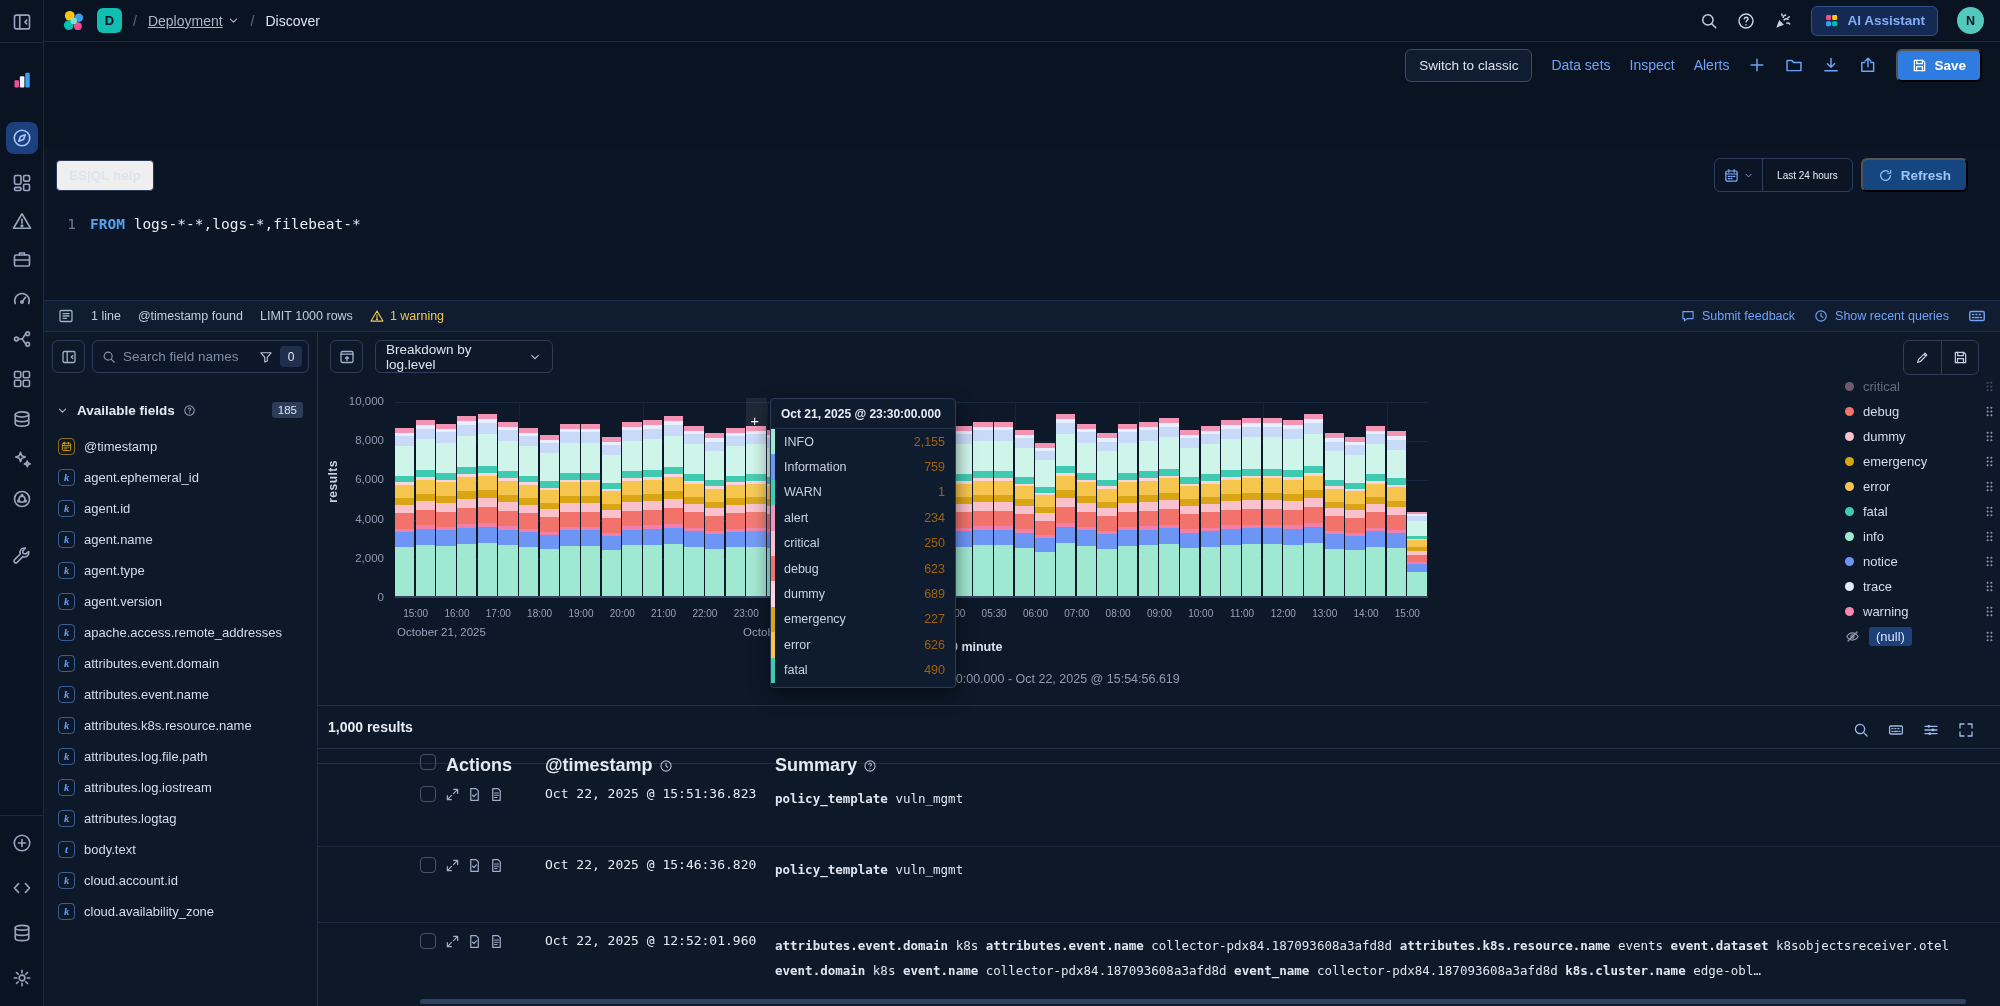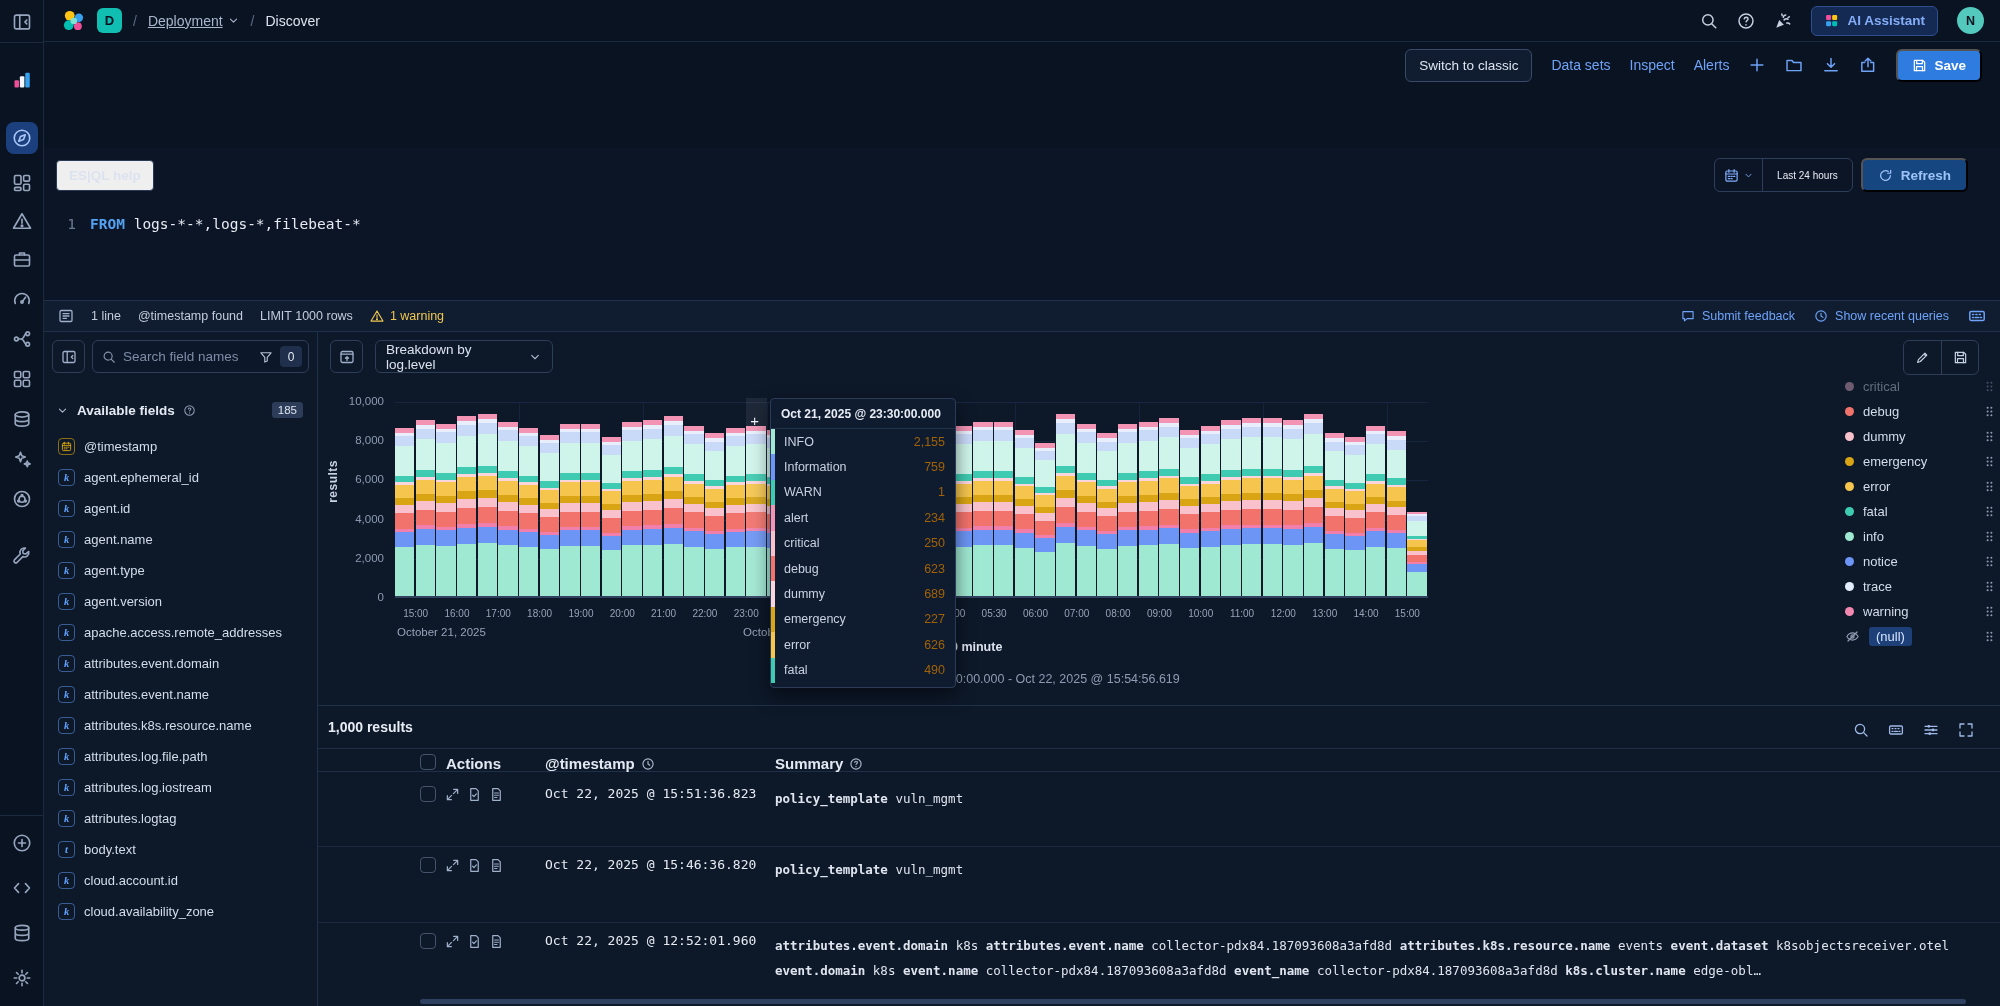--- a/index.html
+++ b/index.html
@@ -149,21 +149,21 @@
   .tt-stripe{position:absolute;left:0;top:0;bottom:0;width:4px}
   .tt-lbl{font-size:12.5px;color:#C9D2E2}
   .tt-val{margin-left:auto;font-size:12.5px;color:#a16207}
 
   
   #results{position:absolute;left:0;top:374px;width:1682px;bottom:0}
   .res-count{position:absolute;left:10px;top:13px;font-size:14px;font-weight:bold;color:#E8EDF5}
   .res-toolbar{position:absolute;left:1528px;top:9px;display:flex;gap:5px}
   .res-toolbar .b{width:30px;height:30px;border-radius:6px;display:flex;align-items:center;justify-content:center;color:#9FB9E8;cursor:pointer}
   .res-toolbar .ic{width:16px;height:16px}
-  .tbl-head{position:absolute;left:0;top:42px;right:0;height:24px;border-top:1px solid #202F49;border-bottom:1px solid #202F49;font-size:15px;font-weight:bold;color:#E3E9F2}
+  .tbl-head{position:absolute;left:0;top:42px;right:0;height:16px;border-top:1px solid #202F49;border-bottom:1px solid #202F49;font-size:18px;font-weight:bold;color:#E3E9F2}
   .checkbox{position:absolute;width:16px;height:16px;border:1px solid #46536B;border-radius:4px;background:transparent;cursor:pointer}
   .col-actions{position:absolute;left:128px;top:6px}
   .col-ts{position:absolute;left:227px;top:6px;display:flex;align-items:center;gap:6px}
   .col-sum{position:absolute;left:457px;top:6px;display:flex;align-items:center;gap:6px}
   .head-ic{width:14px;height:14px;color:#AEB9CC}
   #rows{position:absolute;left:0;top:70px;right:0;bottom:0;overflow:hidden}
   .row{position:relative;border-bottom:1px solid var(--border-soft)}
   .row .checkbox{left:102px;top:10px}
   .row-ic{position:absolute;top:11px;width:15px;height:15px;color:#9FB0C9;cursor:pointer}
   .row-ts{position:absolute;left:227px;top:10px;font-size:13px;color:#E6EBF3;white-space:nowrap}

